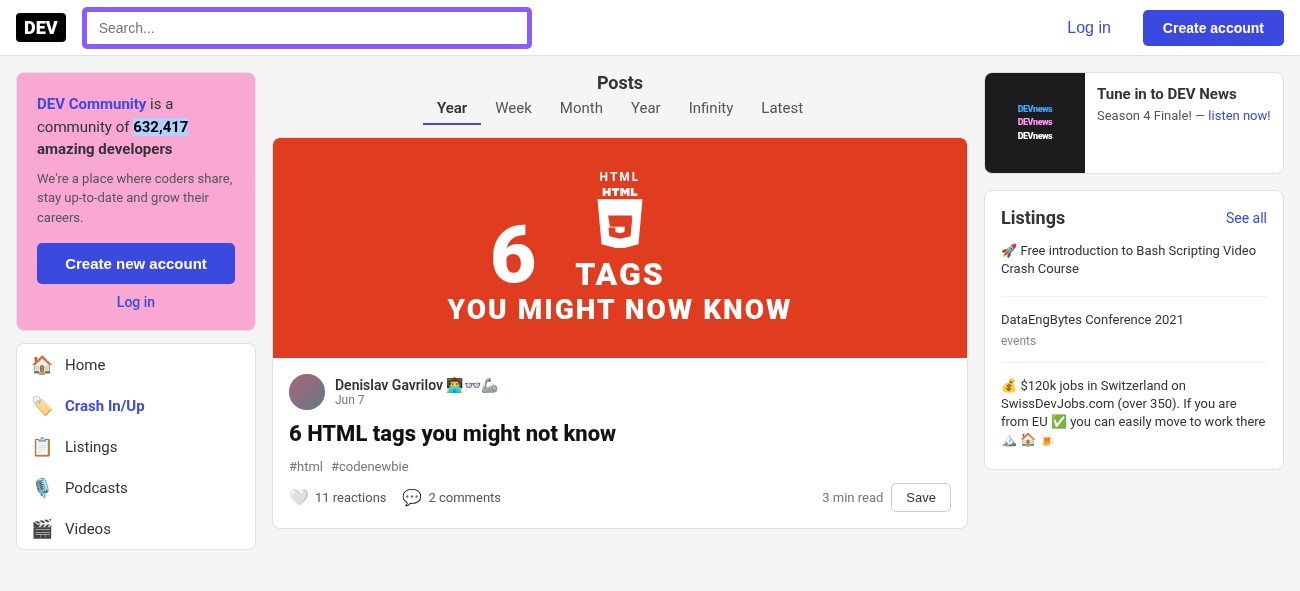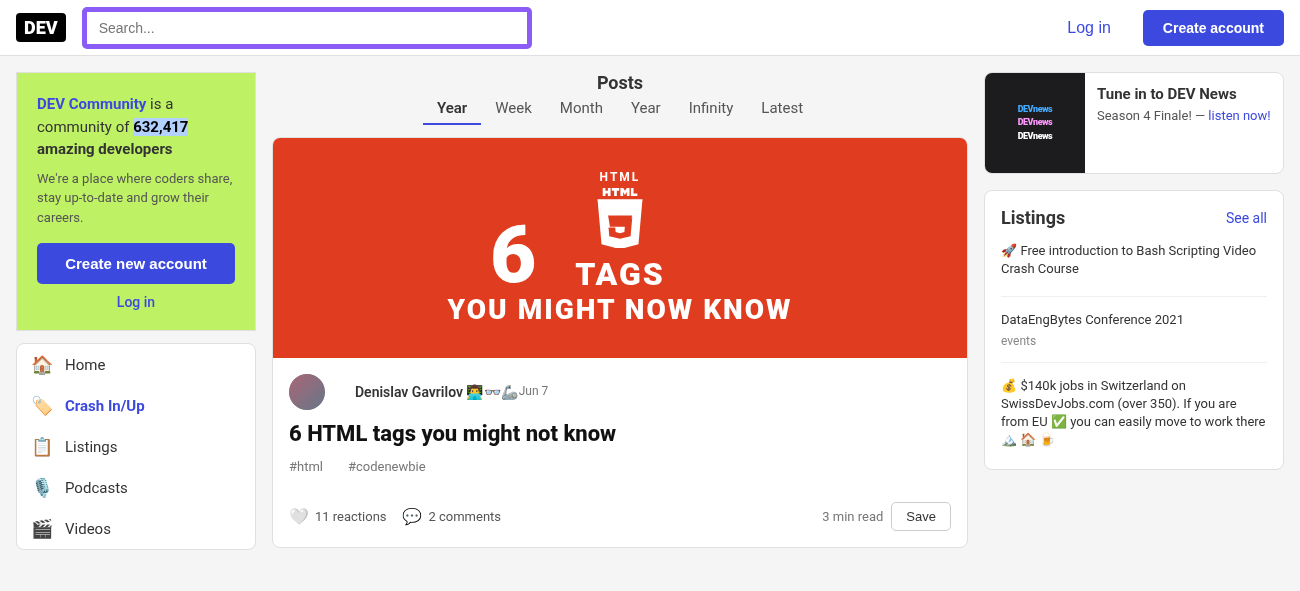--- a/index.html
+++ b/index.html
@@ -11,21 +11,21 @@
     .search-bar { flex: 1; max-width: 450px; border: 5px solid #8b5cf6; border-radius: 5px; padding: 8px 12px; font-size: 14px; color: #666; background: #fff; }
     .header-spacer { flex: 1; }
     .login-btn { background: none; border: none; color: #3b49df; font-size: 16px; cursor: pointer; padding: 8px 16px; font-weight: 500; }
     .create-account-btn { background: #3b49df; color: #fff; border: none; border-radius: 5px; padding: 10px 20px; font-size: 14px; font-weight: 600; cursor: pointer; }
     
     
     .layout { display: flex; max-width: 1300px; margin: 0 auto; padding: 16px; gap: 16px; }
     
     
     .left-sidebar { width: 240px; flex-shrink: 0; display: flex; flex-direction: column; gap: 12px; }
-    .welcome-box { background: #bef264; border: 1px solid #e0e0e0; border-radius: 0; padding: 20px; }
+    .welcome-box { background: #f9a8d4; border: 1px solid #e0e0e0; border-radius: 8px; padding: 20px; }
     .welcome-text { font-size: 15px; line-height: 1.5; margin-bottom: 16px; }
     .dev-community-link { color: #3b49df; font-weight: 700; text-decoration: none; }
     .highlight-count { background: #b2d1ff; color: #000; font-weight: 700; }
     .welcome-bold { font-weight: 700; }
     .welcome-desc { font-size: 13px; color: #555; margin-top: 8px; line-height: 1.5; }
     .create-new-btn { display: block; width: 100%; background: #3b49df; color: #fff; border: none; border-radius: 5px; padding: 12px; font-size: 15px; font-weight: 700; cursor: pointer; text-align: center; margin-bottom: 10px; }
     .login-link { display: block; text-align: center; color: #3b49df; font-size: 14px; font-weight: 500; text-decoration: none; cursor: pointer; }
     
     .nav-menu { background: #fff; border: 1px solid #e0e0e0; border-radius: 8px; overflow: hidden; }
     .nav-item { display: flex; align-items: center; gap: 10px; padding: 10px 14px; cursor: pointer; font-size: 14px; color: #333; text-decoration: none; }
@@ -45,26 +45,26 @@
     .post-image { width: 100%; height: 220px; background: #e03c1f; display: flex; align-items: center; justify-content: center; position: relative; }
     .post-image-content { text-align: center; color: #fff; }
     .html5-badge { font-size: 12px; font-weight: 700; letter-spacing: 2px; margin-bottom: 4px; }
     .html5-icon { width: 60px; height: 60px; margin: 0 auto 4px; }
     .post-image-title { font-size: 32px; font-weight: 900; letter-spacing: 2px; }
     .post-image-subtitle { font-size: 28px; font-weight: 900; letter-spacing: 2px; }
     
     .post-meta { padding: 16px; }
     .author-row { display: flex; align-items: center; gap: 10px; margin-bottom: 10px; }
     .avatar { width: 36px; height: 36px; border-radius: 50%; background: #888; flex-shrink: 0; overflow: hidden; }
-    .author-info { display: flex; flex-direction: row; margin-left: 20px; }
+    .author-info { display: flex; flex-direction: column; }
     .author-name { font-size: 14px; font-weight: 600; color: #333; }
     .author-emojis { display: inline; }
     .post-date { font-size: 12px; color: #777; }
     .post-title { font-size: 22px; font-weight: 800; color: #111; margin-bottom: 10px; line-height: 1.3; }
-    .post-tags { display: flex; gap: 25px; margin-bottom: 28px; text-align: right; }
+    .post-tags { display: flex; gap: 8px; margin-bottom: 9px; text-align: right; }
     .post-tag { color: #777; font-size: 13px; }
     .post-footer { display: flex; align-items: center; justify-content: space-between; }
     .post-stats { display: flex; align-items: center; gap: 16px; }
     .stat-item { display: flex; align-items: center; gap: 6px; color: #555; font-size: 13px; cursor: pointer; }
     .stat-icon { font-size: 16px; }
     .post-actions { display: flex; align-items: center; gap: 8px; }
     .read-time { color: #777; font-size: 13px; }
     .save-btn { background: #fff; border: 1px solid #ccc; border-radius: 5px; padding: 6px 14px; font-size: 13px; cursor: pointer; color: #333; }
     
     
@@ -234,18 +234,18 @@
       <div class="listing-item">
         <div class="listing-title">🚀 Free introduction to Bash Scripting Video Crash Course</div>
       </div>
 
       <div class="listing-item">
         <div class="listing-title">DataEngBytes Conference 2021</div>
         <div class="listing-category events">events</div>
       </div>
 
       <div class="listing-item">
-        <div class="listing-title">💰 $140k jobs in Switzerland on SwissDevJobs.com (over 350). If you are from EU ✅ you can easily move to work there 🏔️ 🏠 🍺</div>
+        <div class="listing-title">💰 $120k jobs in Switzerland on SwissDevJobs.com (over 350). If you are from EU ✅ you can easily move to work there 🏔️ 🏠 🍺</div>
       </div>
     </div>
   </aside>
 
 </div>
 
 </body></html>

